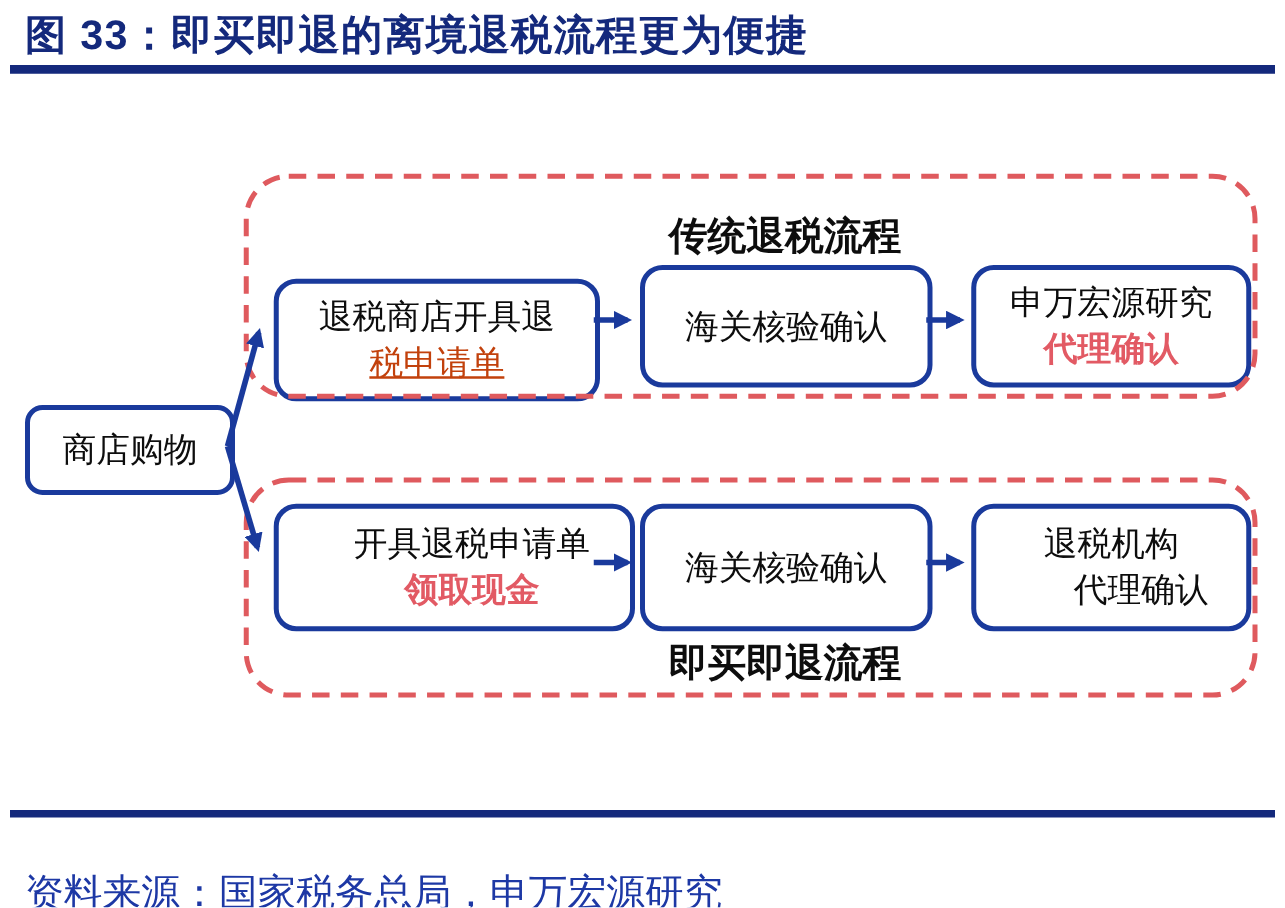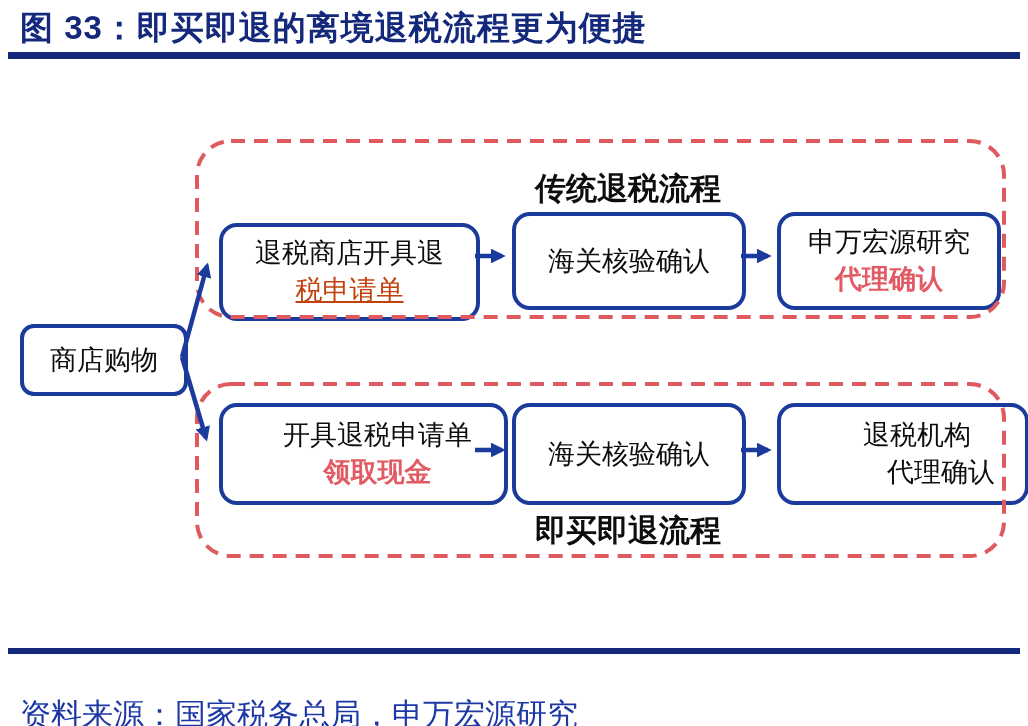--- a/index.html
+++ b/index.html
@@ -77,21 +77,21 @@
 
   <div class="node" style="left:219px;top:403px;width:253px;height:94px;padding-left:28px;">
     <div class="nline" style="color: rgb(13, 13, 13); font-weight: normal;">开具退税申请单</div>
     <div class="nline" style="color: rgb(226, 90, 100); font-weight: bold;">领取现金</div>
   </div>
 
   <div class="node" style="left:512px;top:403px;width:226px;height:94px;">
     <div class="nline" style="color: rgb(13, 13, 13); font-weight: normal;">海关核验确认</div>
   </div>
 
-  <div class="node" style="left:777px;top:403px;width:216px;height:94px;padding-left:28px;">
+  <div class="node" style="left:777px;top:403px;width:216px;height:94px;">
     <div class="nline" style="color: rgb(13, 13, 13); font-weight: normal;">退税机构</div>
     <div class="nline" style="color: rgb(13, 13, 13); font-weight: normal; margin-left: 48px;">代理确认</div>
   </div>
 
   <div class="dash-label" style="left:450px;top:510px;width:356px;">即买即退流程</div>
 
   <svg class="overlay" viewBox="0 0 1028 726">
     <defs>
       <marker id="ah" viewBox="0 0 10 10" refX="7.5" refY="5" markerWidth="3.3" markerHeight="3.3" orient="auto-start-reverse">
         <path d="M0,0 L10,5 L0,10 z" fill="#1a3a9c"></path>

